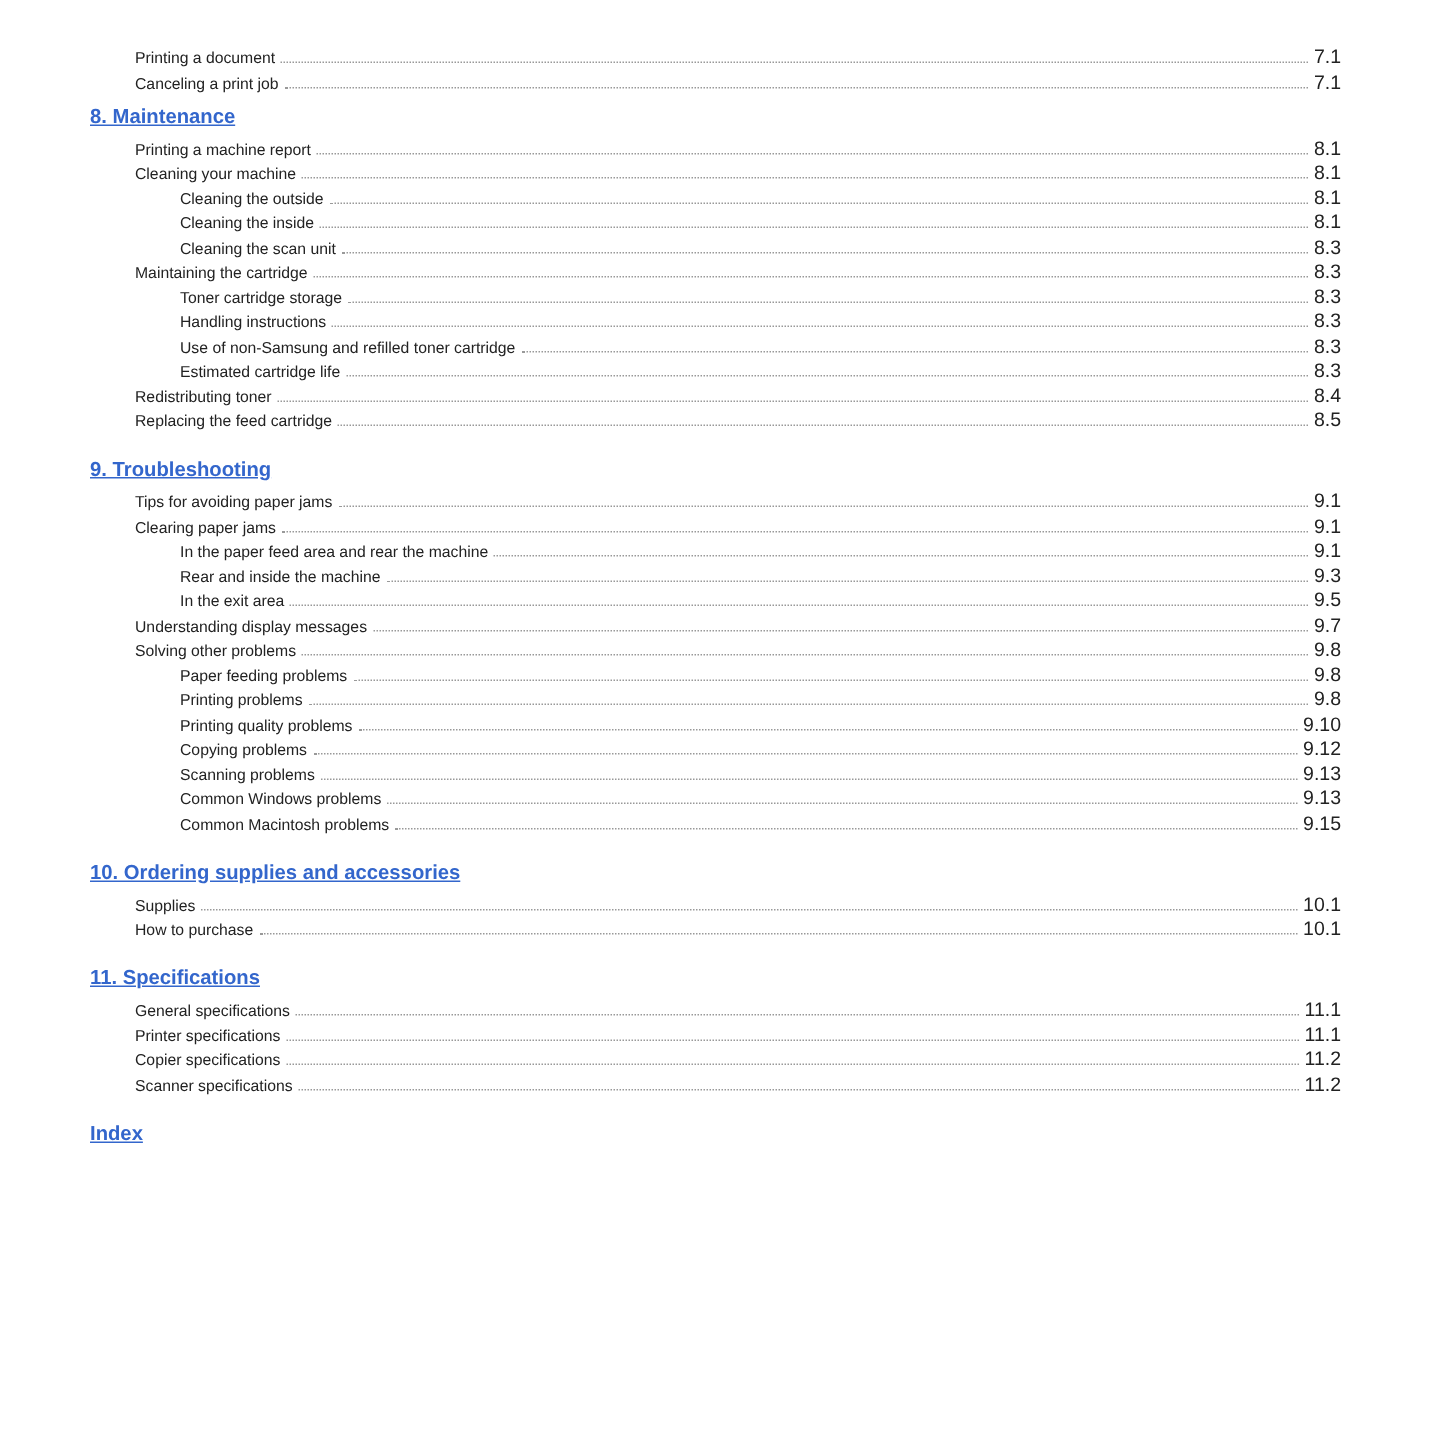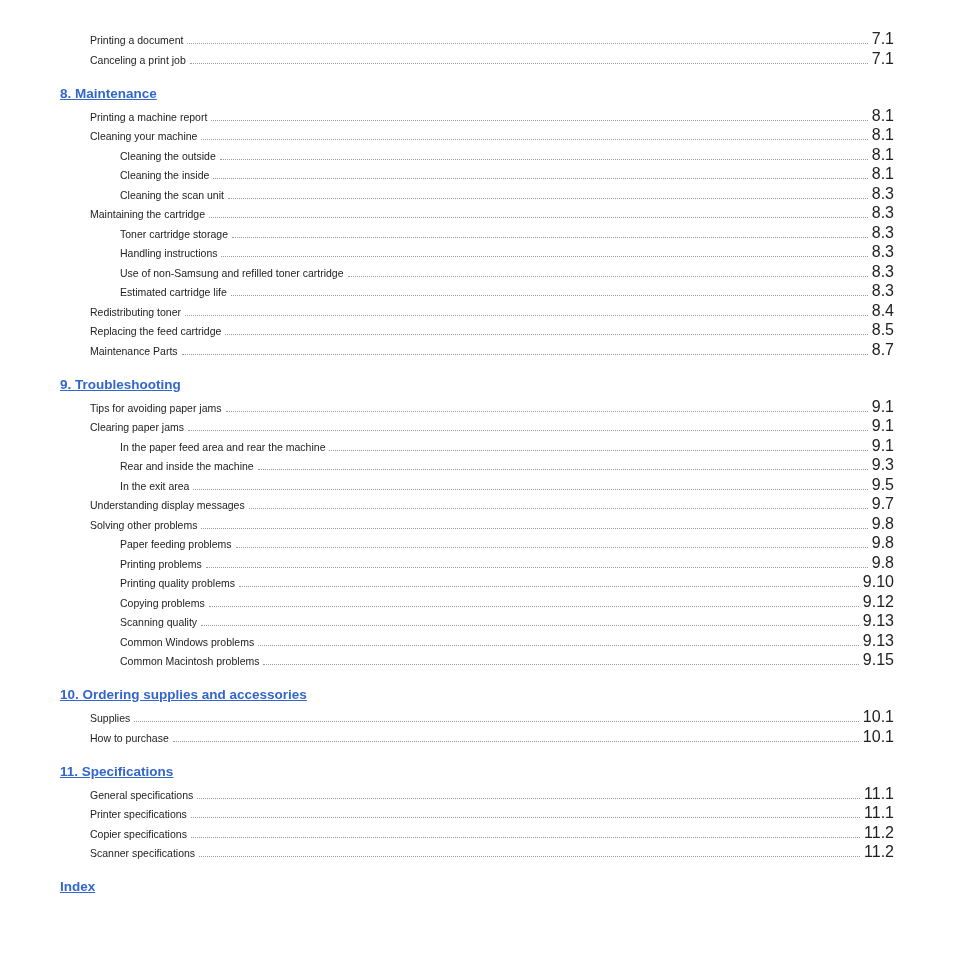--- a/index.html
+++ b/index.html
@@ -50,25 +50,25 @@
     .toc-dots {
       flex: 1;
       border-bottom: 1px dotted #999;
       margin: 0 4px 3px 4px;
       min-width: 20px;
     }
 
     .toc-page {
       white-space: nowrap;
       flex-shrink: 0;
-      font-size: 16px;
+      font-size: 13px;
     }
 
     .top-entries {
-      margin-bottom: 18px;
+      margin-bottom: 8px;
     }
   </style>
 </head>
 <body>
 
 <div>
 
   <div class="toc-section top-entries">
       <div class="toc-entry indent1">
         <span class="toc-label">Printing a document</span>
@@ -138,25 +138,20 @@
         <div class="toc-entry indent1">
           <span class="toc-label">Redistributing toner</span>
           <span class="toc-dots"></span>
           <span class="toc-page">8.4</span>
         </div>
         <div class="toc-entry indent1">
           <span class="toc-label">Replacing the feed cartridge</span>
           <span class="toc-dots"></span>
           <span class="toc-page">8.5</span>
         </div>
-        <div class="toc-entry indent1">
-          <span class="toc-label">Maintenance Parts</span>
-          <span class="toc-dots"></span>
-          <span class="toc-page">8.7</span>
-        </div>
       </div>
       <div class="toc-section">
         <div class="section-heading">9.  Troubleshooting</div>
         <div class="toc-entry indent1">
           <span class="toc-label">Tips for avoiding paper jams</span>
           <span class="toc-dots"></span>
           <span class="toc-page">9.1</span>
         </div>
         <div class="toc-entry indent1">
           <span class="toc-label">Clearing paper jams</span>
@@ -202,21 +197,21 @@
           <span class="toc-label">Printing quality problems</span>
           <span class="toc-dots"></span>
           <span class="toc-page">9.10</span>
         </div>
         <div class="toc-entry indent2">
           <span class="toc-label">Copying problems</span>
           <span class="toc-dots"></span>
           <span class="toc-page">9.12</span>
         </div>
         <div class="toc-entry indent2">
-          <span class="toc-label">Scanning quality</span>
+          <span class="toc-label">Scanning problems</span>
           <span class="toc-dots"></span>
           <span class="toc-page">9.13</span>
         </div>
         <div class="toc-entry indent2">
           <span class="toc-label">Common Windows problems</span>
           <span class="toc-dots"></span>
           <span class="toc-page">9.13</span>
         </div>
         <div class="toc-entry indent2">
           <span class="toc-label">Common Macintosh problems</span>

